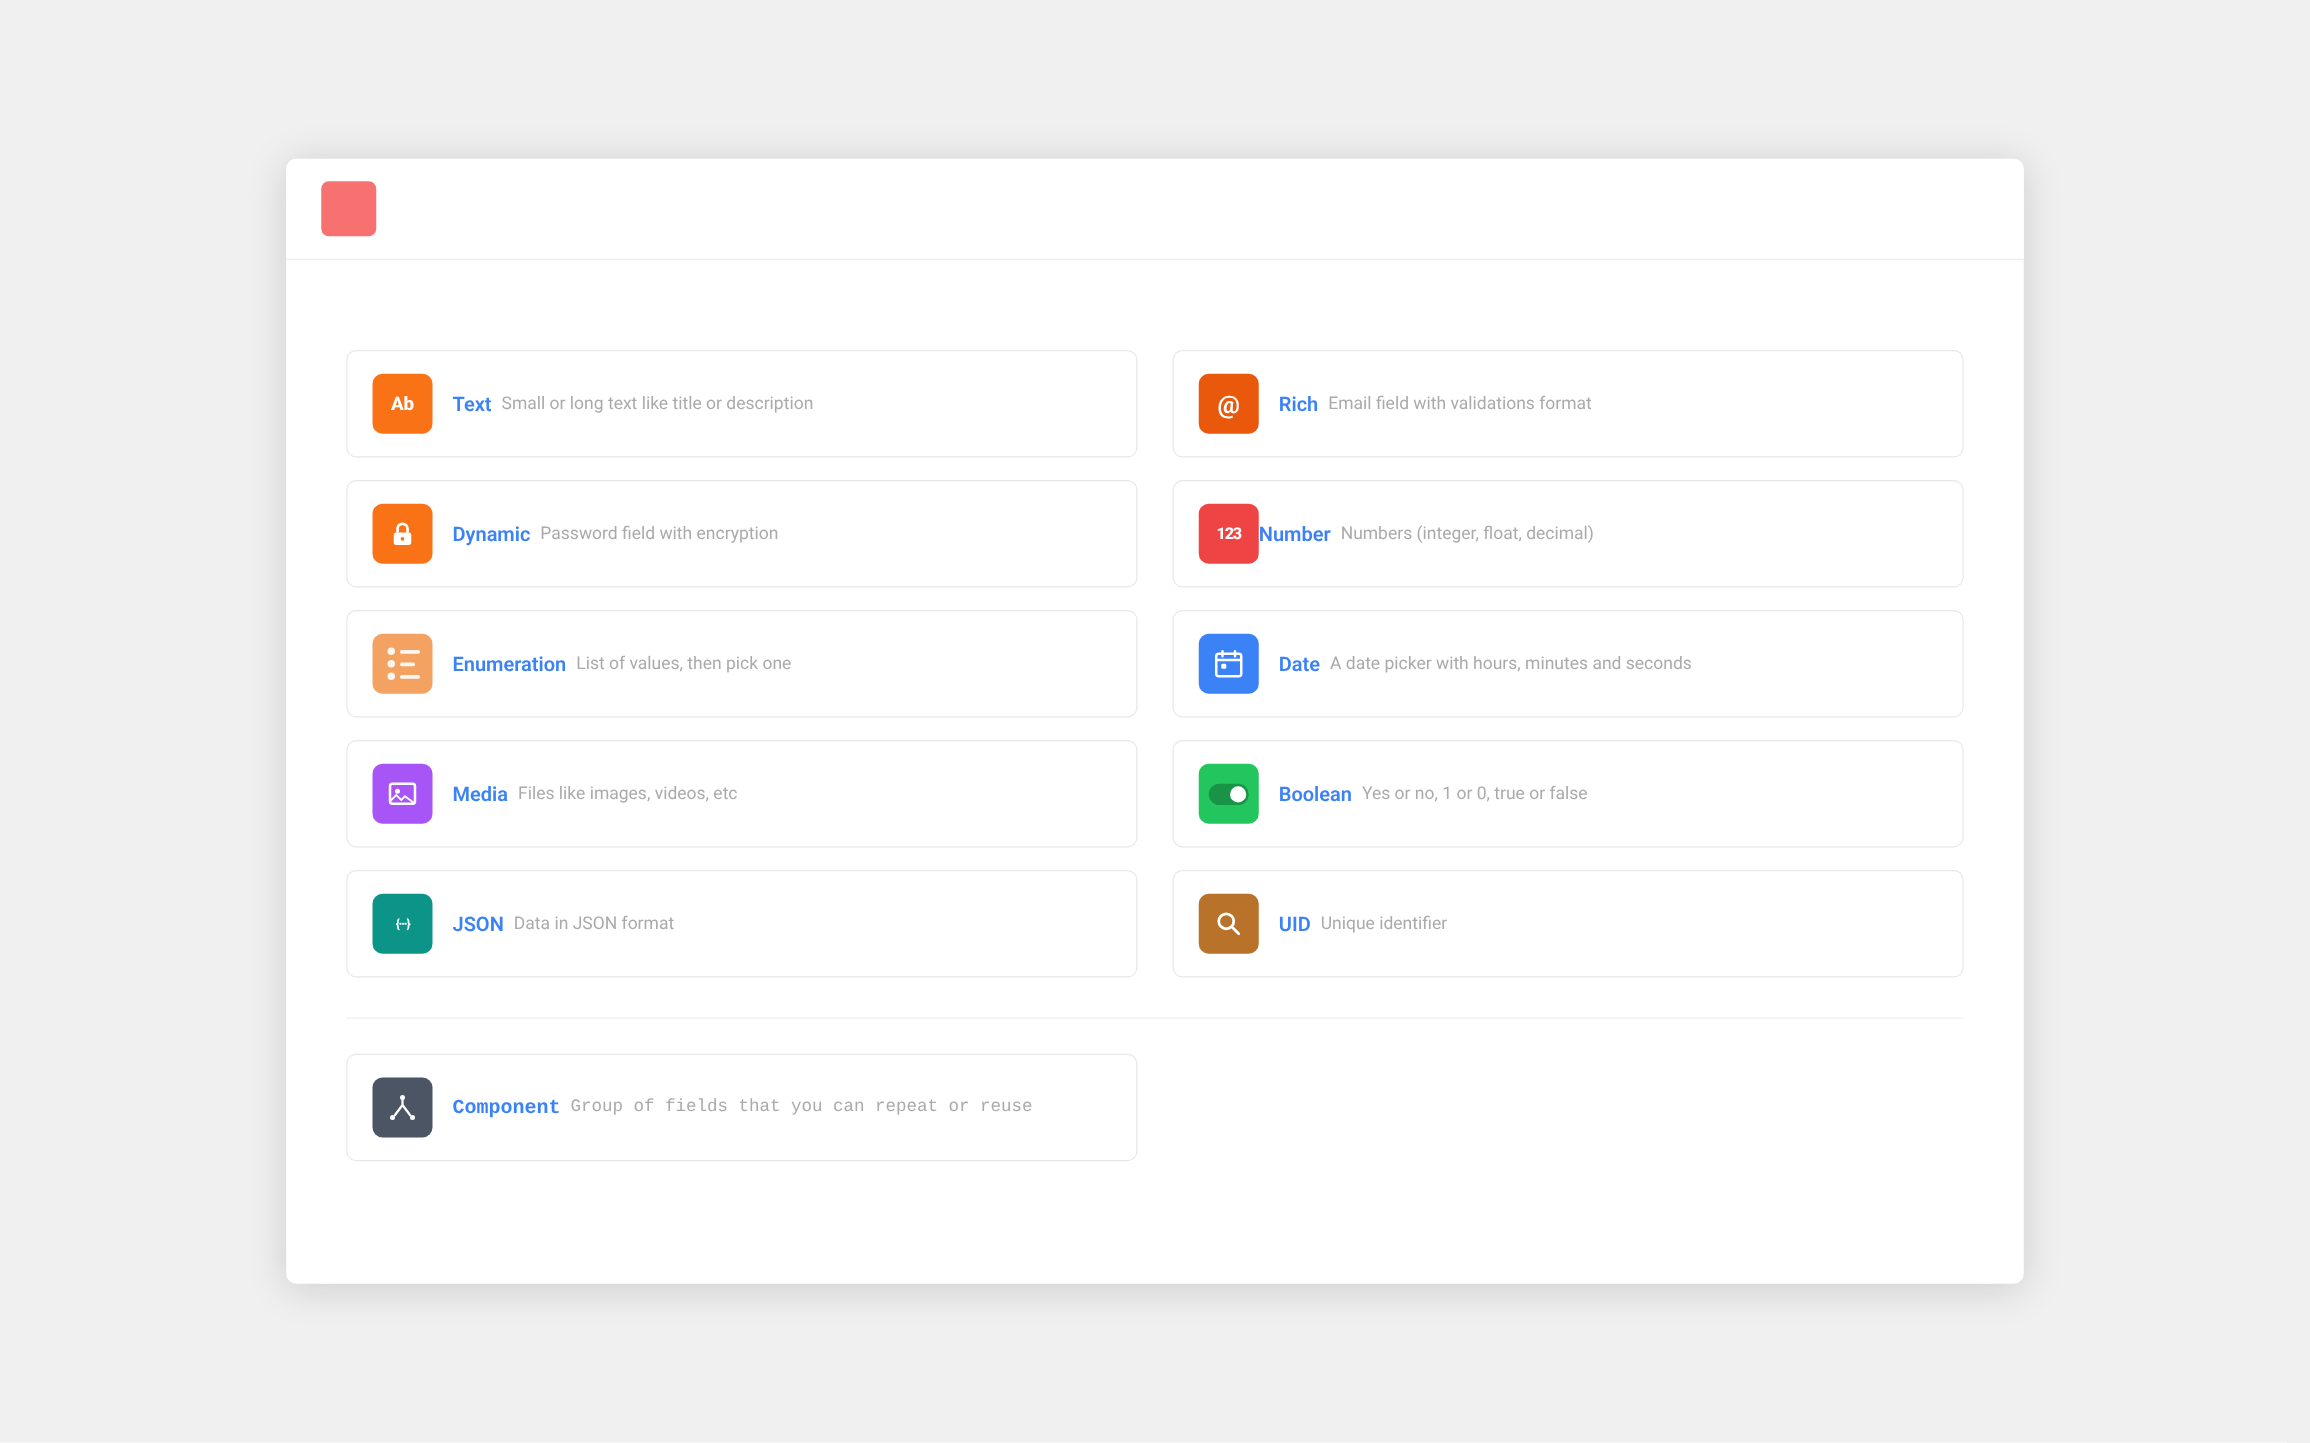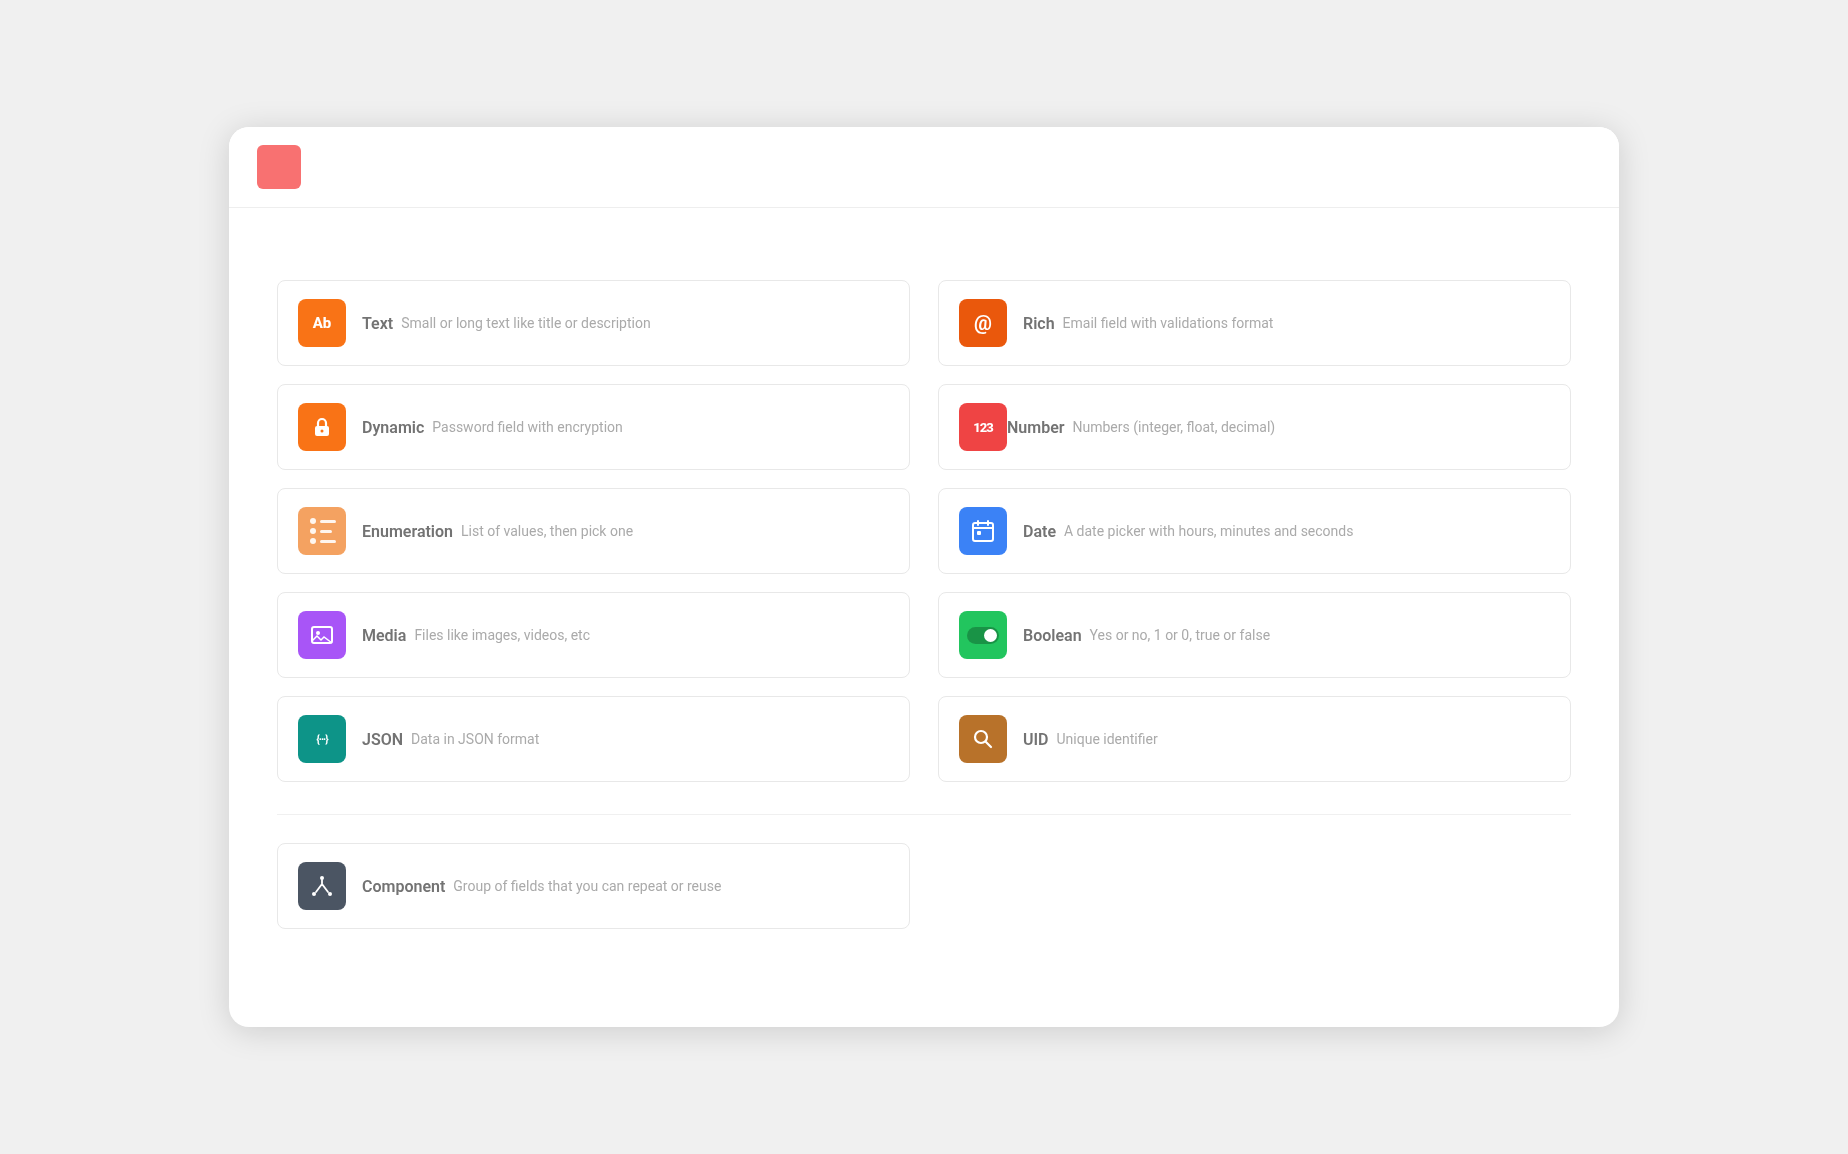--- a/index.html
+++ b/index.html
@@ -6,21 +6,21 @@
     body {
       font-family: -apple-system, BlinkMacSystemFont, 'Segoe UI', Roboto, sans-serif;
       background: #f0f0f0;
       display: flex;
       align-items: center;
       justify-content: center;
       min-height: 100vh;
     }
     .modal {
       background: #fff;
-      border-radius: 20px;
+      border-radius: 8px;
       width: 1390px;
       min-height: 900px;
       box-shadow: 0 4px 32px rgba(0,0,0,0.15);
       position: relative;
       padding: 0;
       overflow: hidden;
     }
     .modal-header {
       display: flex;
       align-items: center;
@@ -78,34 +78,35 @@
       border: 1.5px solid #e8e8e8;
       border-radius: 8px;
       padding: 18px 20px;
       cursor: pointer;
       background: #fff;
       transition: border-color 0.15s, box-shadow 0.15s;
     }
     .field-name {
       font-size: 16px;
       font-weight: 600;
-      color: #737373;
+      color: #3b82f6;
       margin-right: 8px;
       white-space: nowrap;
     }
     .field-desc {
       font-size: 14px;
       color: #aaa;
       font-weight: 400;
     }
     .fields-grid-bottom {
       margin-top: 24px;
       display: grid;
       grid-template-columns: 1fr 1fr;
       gap: 6px 28px;
+      font-family: Liberation Mono, monospace;
     }
     
     .section-divider {
       border: none;
       border-top: 1.5px solid #f0f0f0;
       margin: 32px 0 28px 0;
     }
   </style>
 </head>
 <body>

